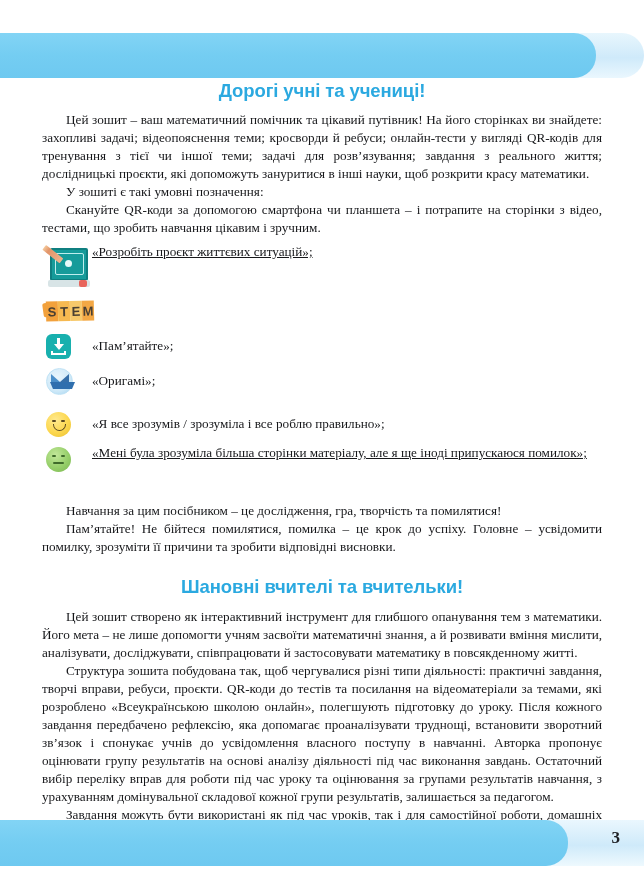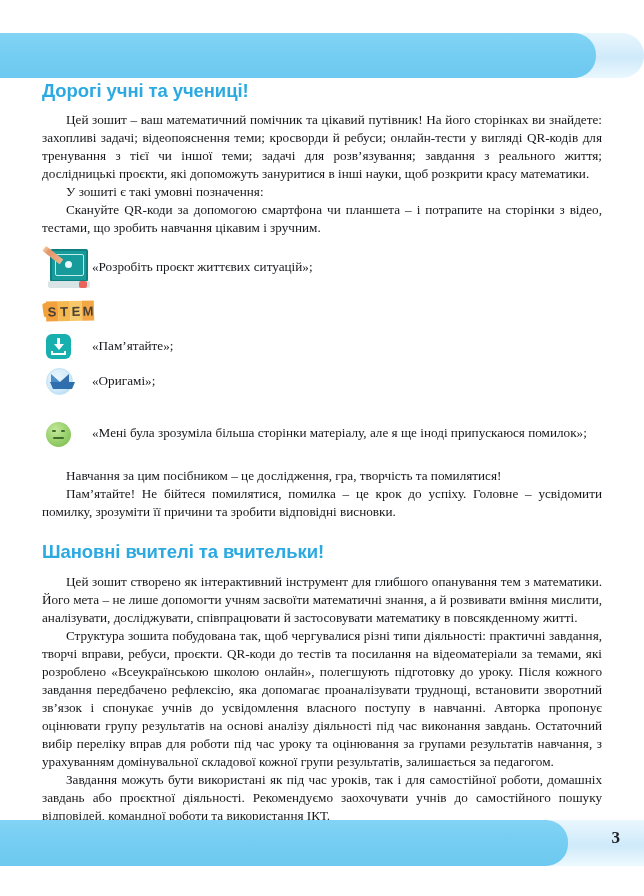--- a/index.html
+++ b/index.html
@@ -84,21 +84,21 @@
     left: 42px;
     top: 80px;
     width: 560px;
   }
 
   h1.section-title {
     font-family: "Liberation Sans", sans-serif;
     font-size: 18.5px;
     font-weight: bold;
     color: #2ba9e0;
-    text-align: left;
+    text-align: center;
     margin: 0 0 9px 0;
     letter-spacing: -0.1px;
   }
   h1.section-title.second {
     margin-top: 20px;
     margin-bottom: 10px;
   }
 
   p.body {
     margin: 0;
@@ -113,21 +113,21 @@
   
   .legend {
     margin-top: 7px;
   }
   .legend-row {
     display: flex;
     align-items: center;
     min-height: 28px;
     margin-bottom: 7px;
   }
-  .legend-row.tall { min-height: 46px; align-items: center; }
+  .legend-row.tall { min-height: 46px; align-items: flex-start; text-decoration: underline; }
   .legend-icon {
     width: 50px;
     flex: 0 0 50px;
     display: flex;
     align-items: center;
     justify-content: flex-start;
     padding-left: 4px;
     box-sizing: border-box;
   }
   .legend-row.tall .legend-icon { padding-top: 2px; }
@@ -409,20 +409,30 @@
           <div class="boat-sail-l"></div>
           <div class="boat-sail-r"></div>
           <div class="boat-hull"></div>
         </div>
       </div>
       <div class="legend-text">«Оригамі»;</div>
     </div>
 
     <div class="spacer-8"></div>
 
+    <div class="legend-row">
+      <div class="legend-icon">
+        <div class="ico-face face-happy">
+          <div class="eye l"></div>
+            <div class="eye r"></div>
+          <div class="mouth-smile"></div>
+        </div>
+      </div>
+      <div class="legend-text">«Я все зрозумів / зрозуміла і все роблю правильно»;</div>
+    </div>
 
     <div class="legend-row tall two-line">
       <div class="legend-icon">
         <div class="ico-face face-neutral">
           <div class="eye l"></div>
             <div class="eye r"></div>
           <div class="mouth-flat"></div>
         </div>
       </div>
       <div class="legend-text">«Мені була зрозуміла більша сторінки матеріалу, але я ще іноді припускаюся помилок»;</div>

